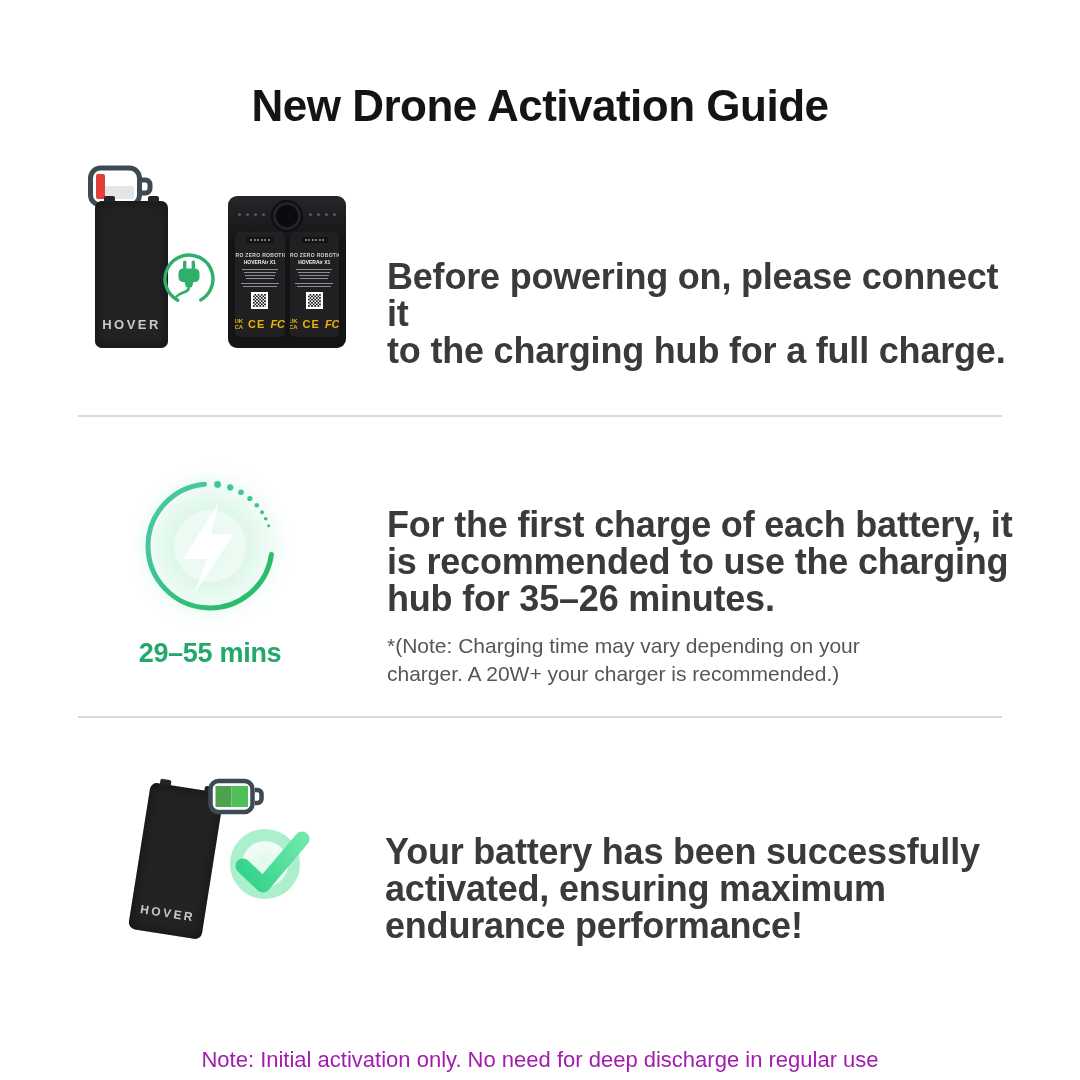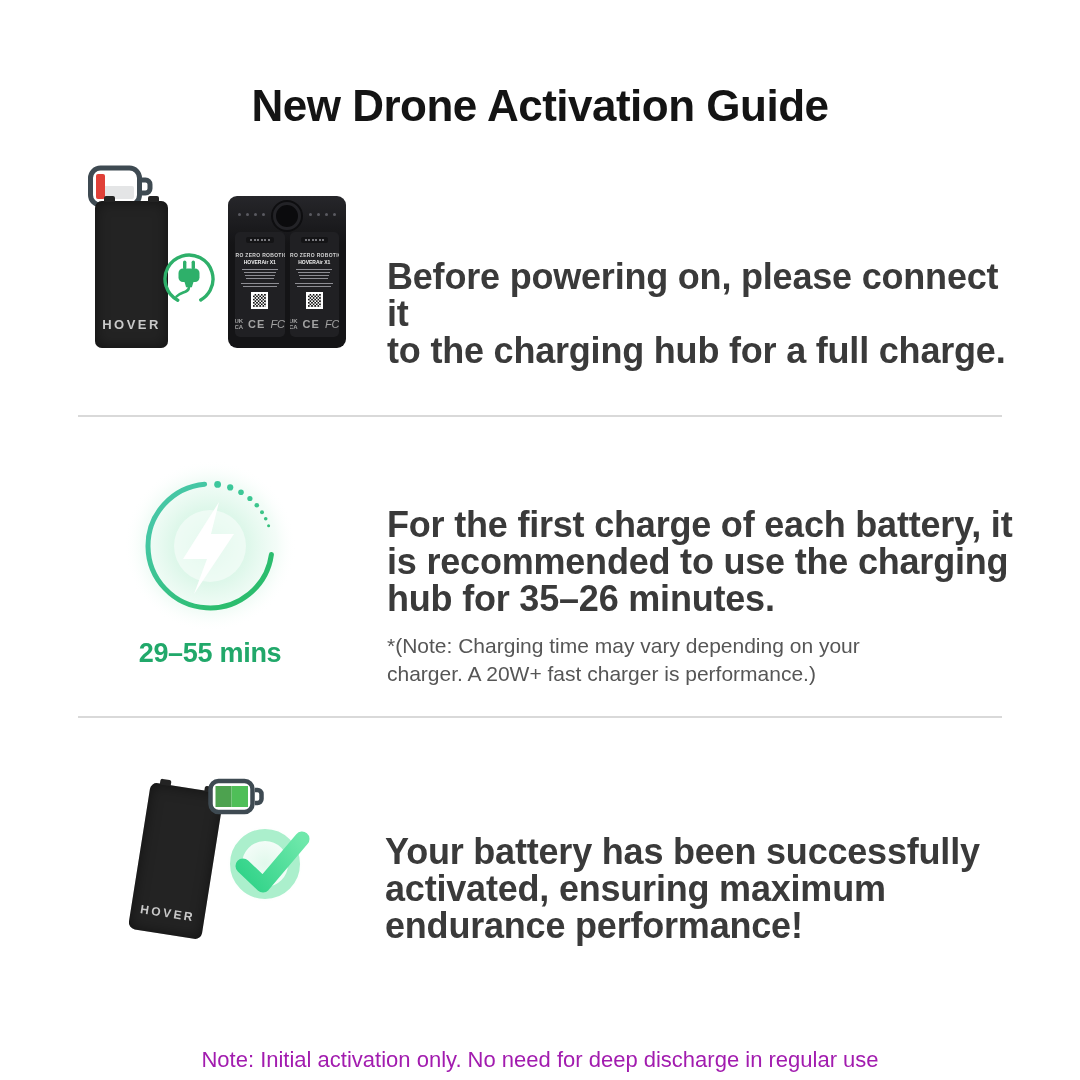--- a/index.html
+++ b/index.html
@@ -61,24 +61,24 @@
   .hb-brand { margin-top:9px; font-size:5px; font-weight:700; color:#d3d3d3; letter-spacing:.3px; white-space:nowrap; }
   .hb-model { margin-top:1px; font-size:5px; font-weight:700; color:#efefef; white-space:nowrap; }
   .spec-lines { margin-top:4px; display:flex; flex-direction:column; align-items:center; gap:2px; }
   .spec-lines i { display:block; height:1px; background:#8d8d93; }
   .spec-lines i:nth-child(1){width:36px;} .spec-lines i:nth-child(2){width:32px;}
   .spec-lines i:nth-child(3){width:30px;} .spec-lines i:nth-child(4){width:28px;}
   .spec-lines i:nth-child(5){width:38px; margin-top:2px;} .spec-lines i:nth-child(6){width:34px;}
   .qr { margin-top:5px; width:17px; height:17px; background:#fff; padding:2px; box-sizing:border-box; }
   .qr b { display:block; width:100%; height:100%;
     background:conic-gradient(#111 25%, transparent 0 50%, #111 0 75%, transparent 0) 0 0/3.2px 3.2px; }
-  .marks { position:absolute; bottom:7px; width:100%; display:flex; justify-content:center; align-items:center; gap:5px; color:#a3a3a3; }
+  .marks { position:absolute; bottom:7px; width:100%; display:flex; justify-content:center; align-items:center; gap:5px; color:#eab308; }
   .ukca { font-size:6px; line-height:6px; font-weight:800; text-align:left; white-space:pre-line; }
   .ce   { font-size:11px; font-weight:700; letter-spacing:1px; }
-  .fcc  { font-size:11px; font-weight:400; font-style:italic; }
+  .fcc  { font-size:11px; font-weight:700; font-style:italic; }
 
   
   .duration-badge {
     position:absolute; left:122px; top:638px; width:176px; text-align:center;
     font-size:27px; font-weight:800; color:#21a86a; letter-spacing:-0.3px;
   }
   .footer-note {
     position:absolute; top:1025px; left:0; width:100%; text-align:center;
     font-size:22px; color:#a21caf; font-weight:400;
   }
@@ -226,21 +226,21 @@
     <path d="M97 44 L61 101 L85 101 L72 136 L112 76 L89 76 Z" fill="#ffffff"></path>
   </svg>
 
   <div class="duration-badge">29–55 mins</div>
 
   <p class="sec-text" style="left:387px; top:470px;">For the first charge of each battery, it
 is recommended to use the charging
 hub for 35–26 minutes.</p>
 
   <p class="sec-note" style="left:387px; top:611px;">*(Note: Charging time may vary depending on your
-charger. A 20W+ fast charger is performance.)</p>
+charger. A 20W+ your charger is recommended.)</p>
 </div>
 
 <div class="divider" style="top:716px;"></div>
 
 <div>
 
   <div class="batt tilted" style="left:139px; top:787px; width:74px; height:148px;">
     <span class="tab l"></span>
     <span class="tab r"></span>
     <span class="brand">HOVER</span>

